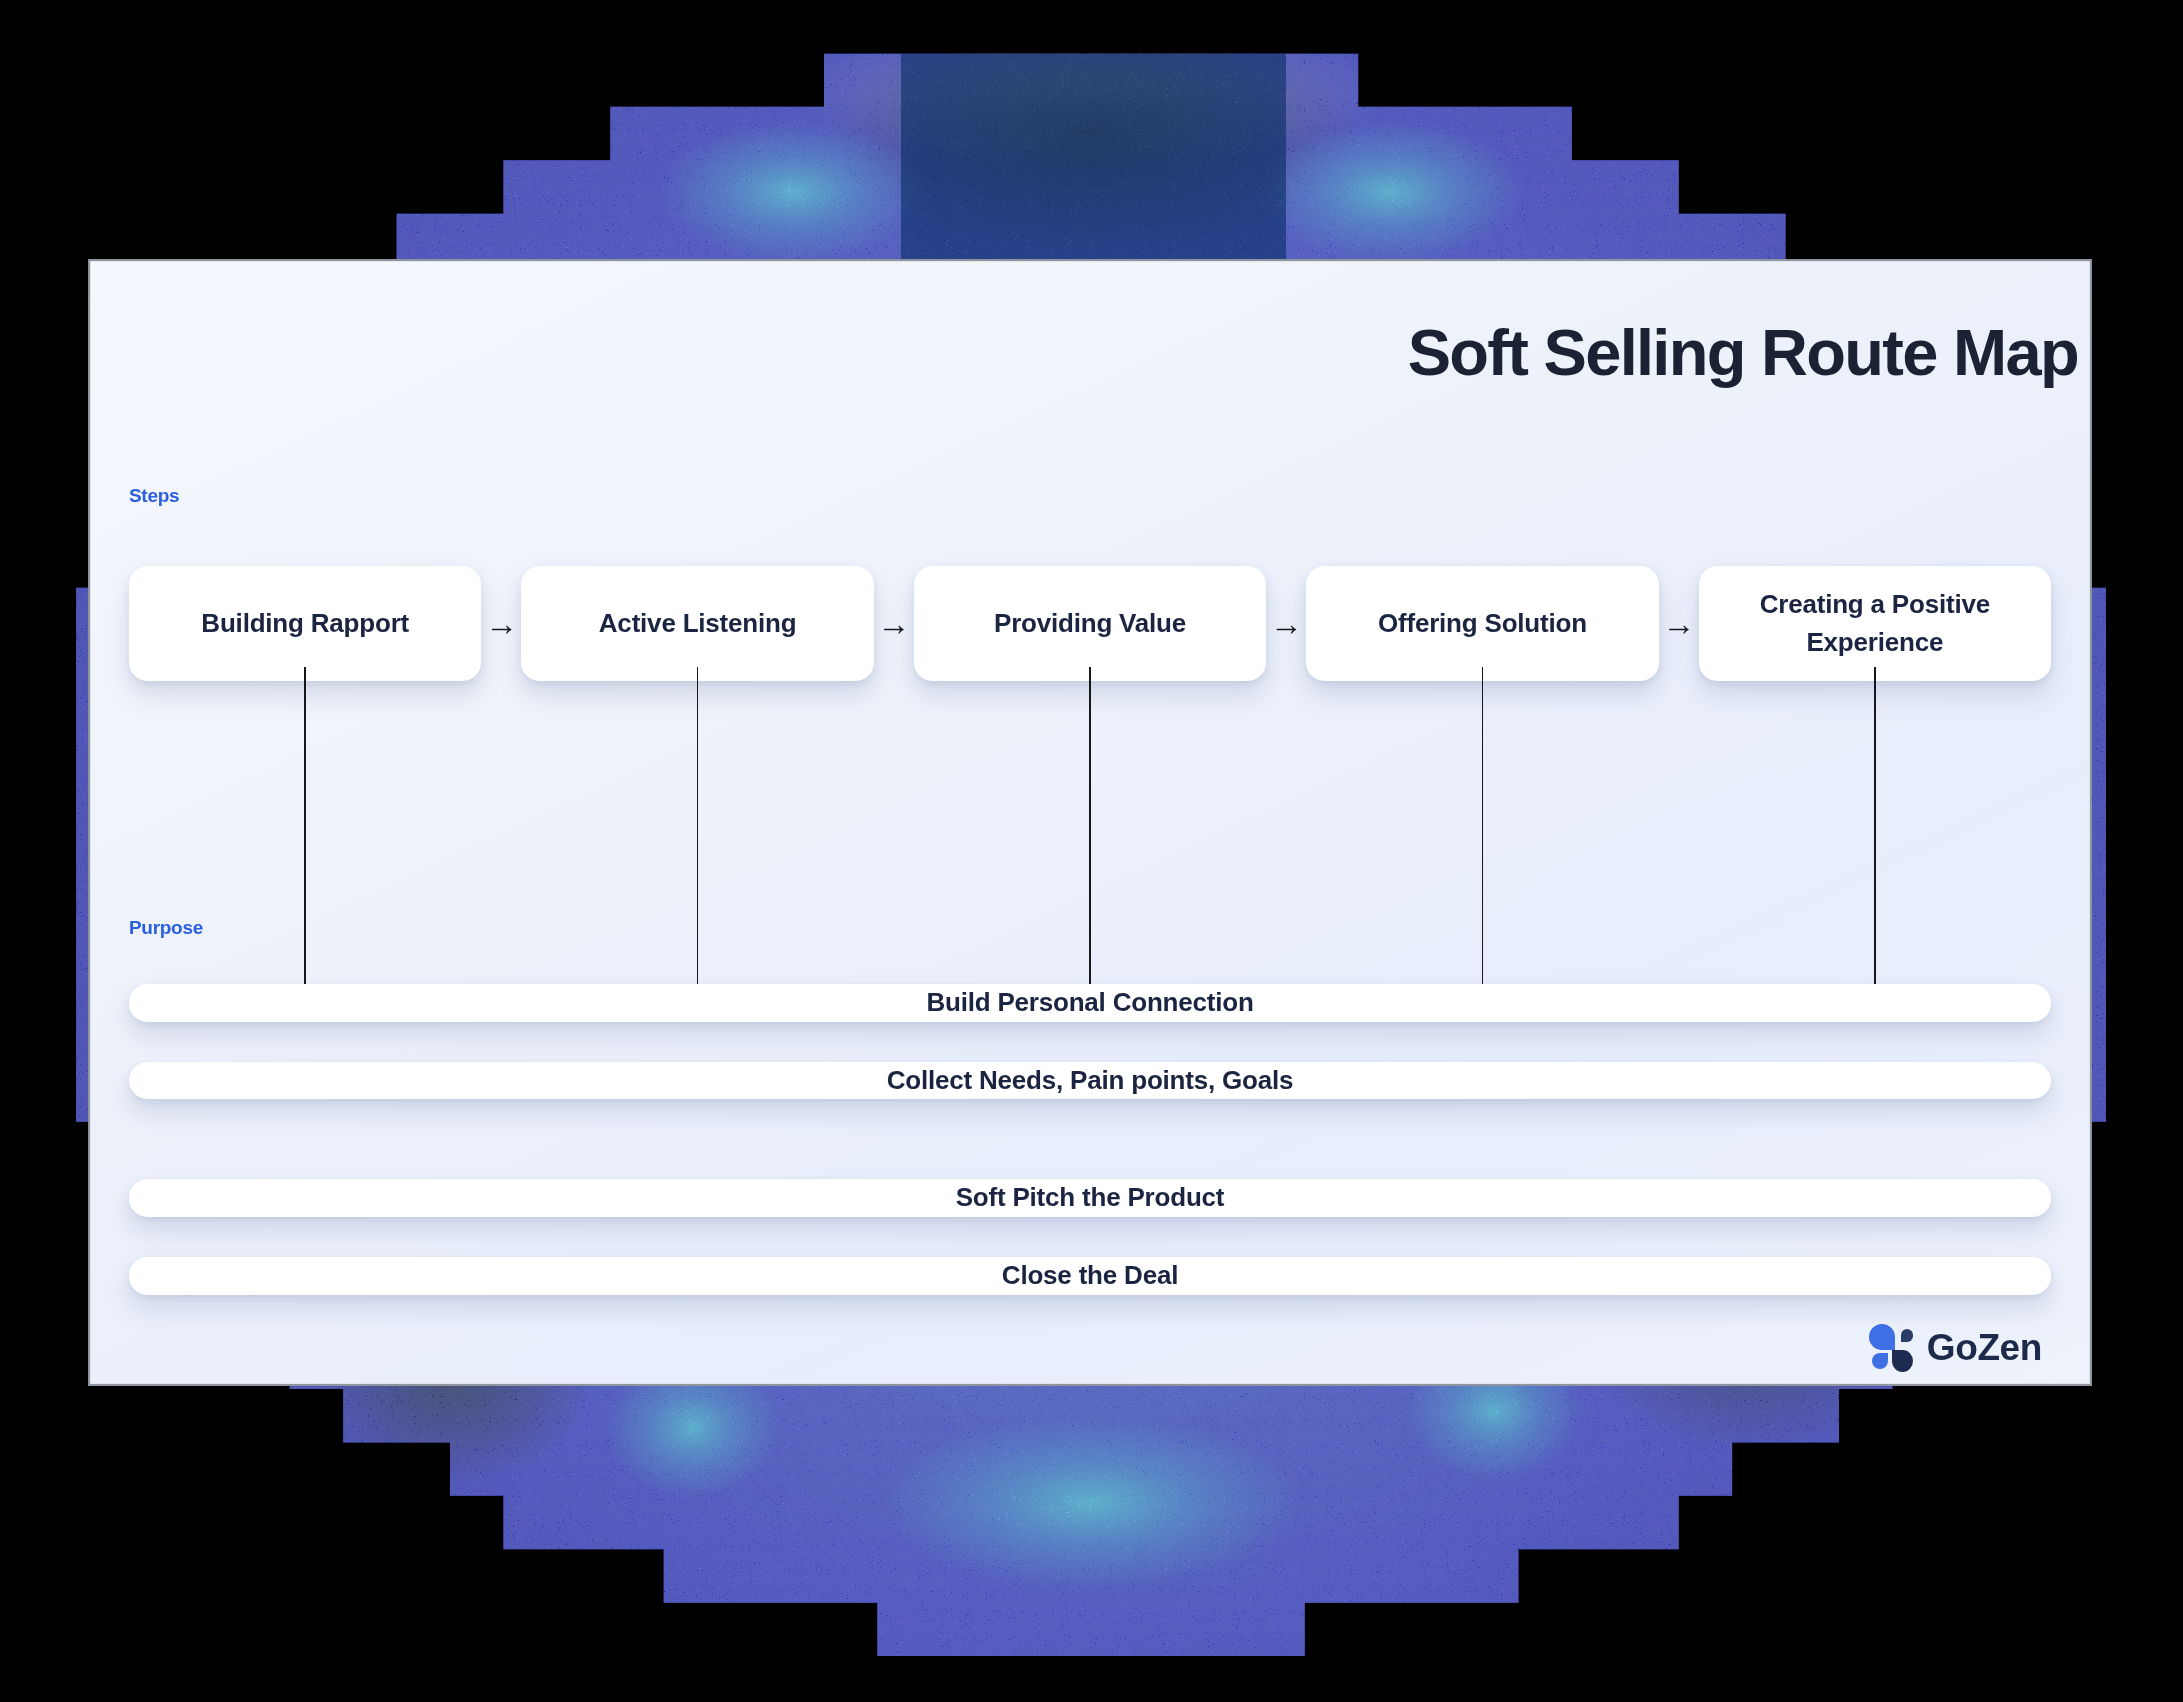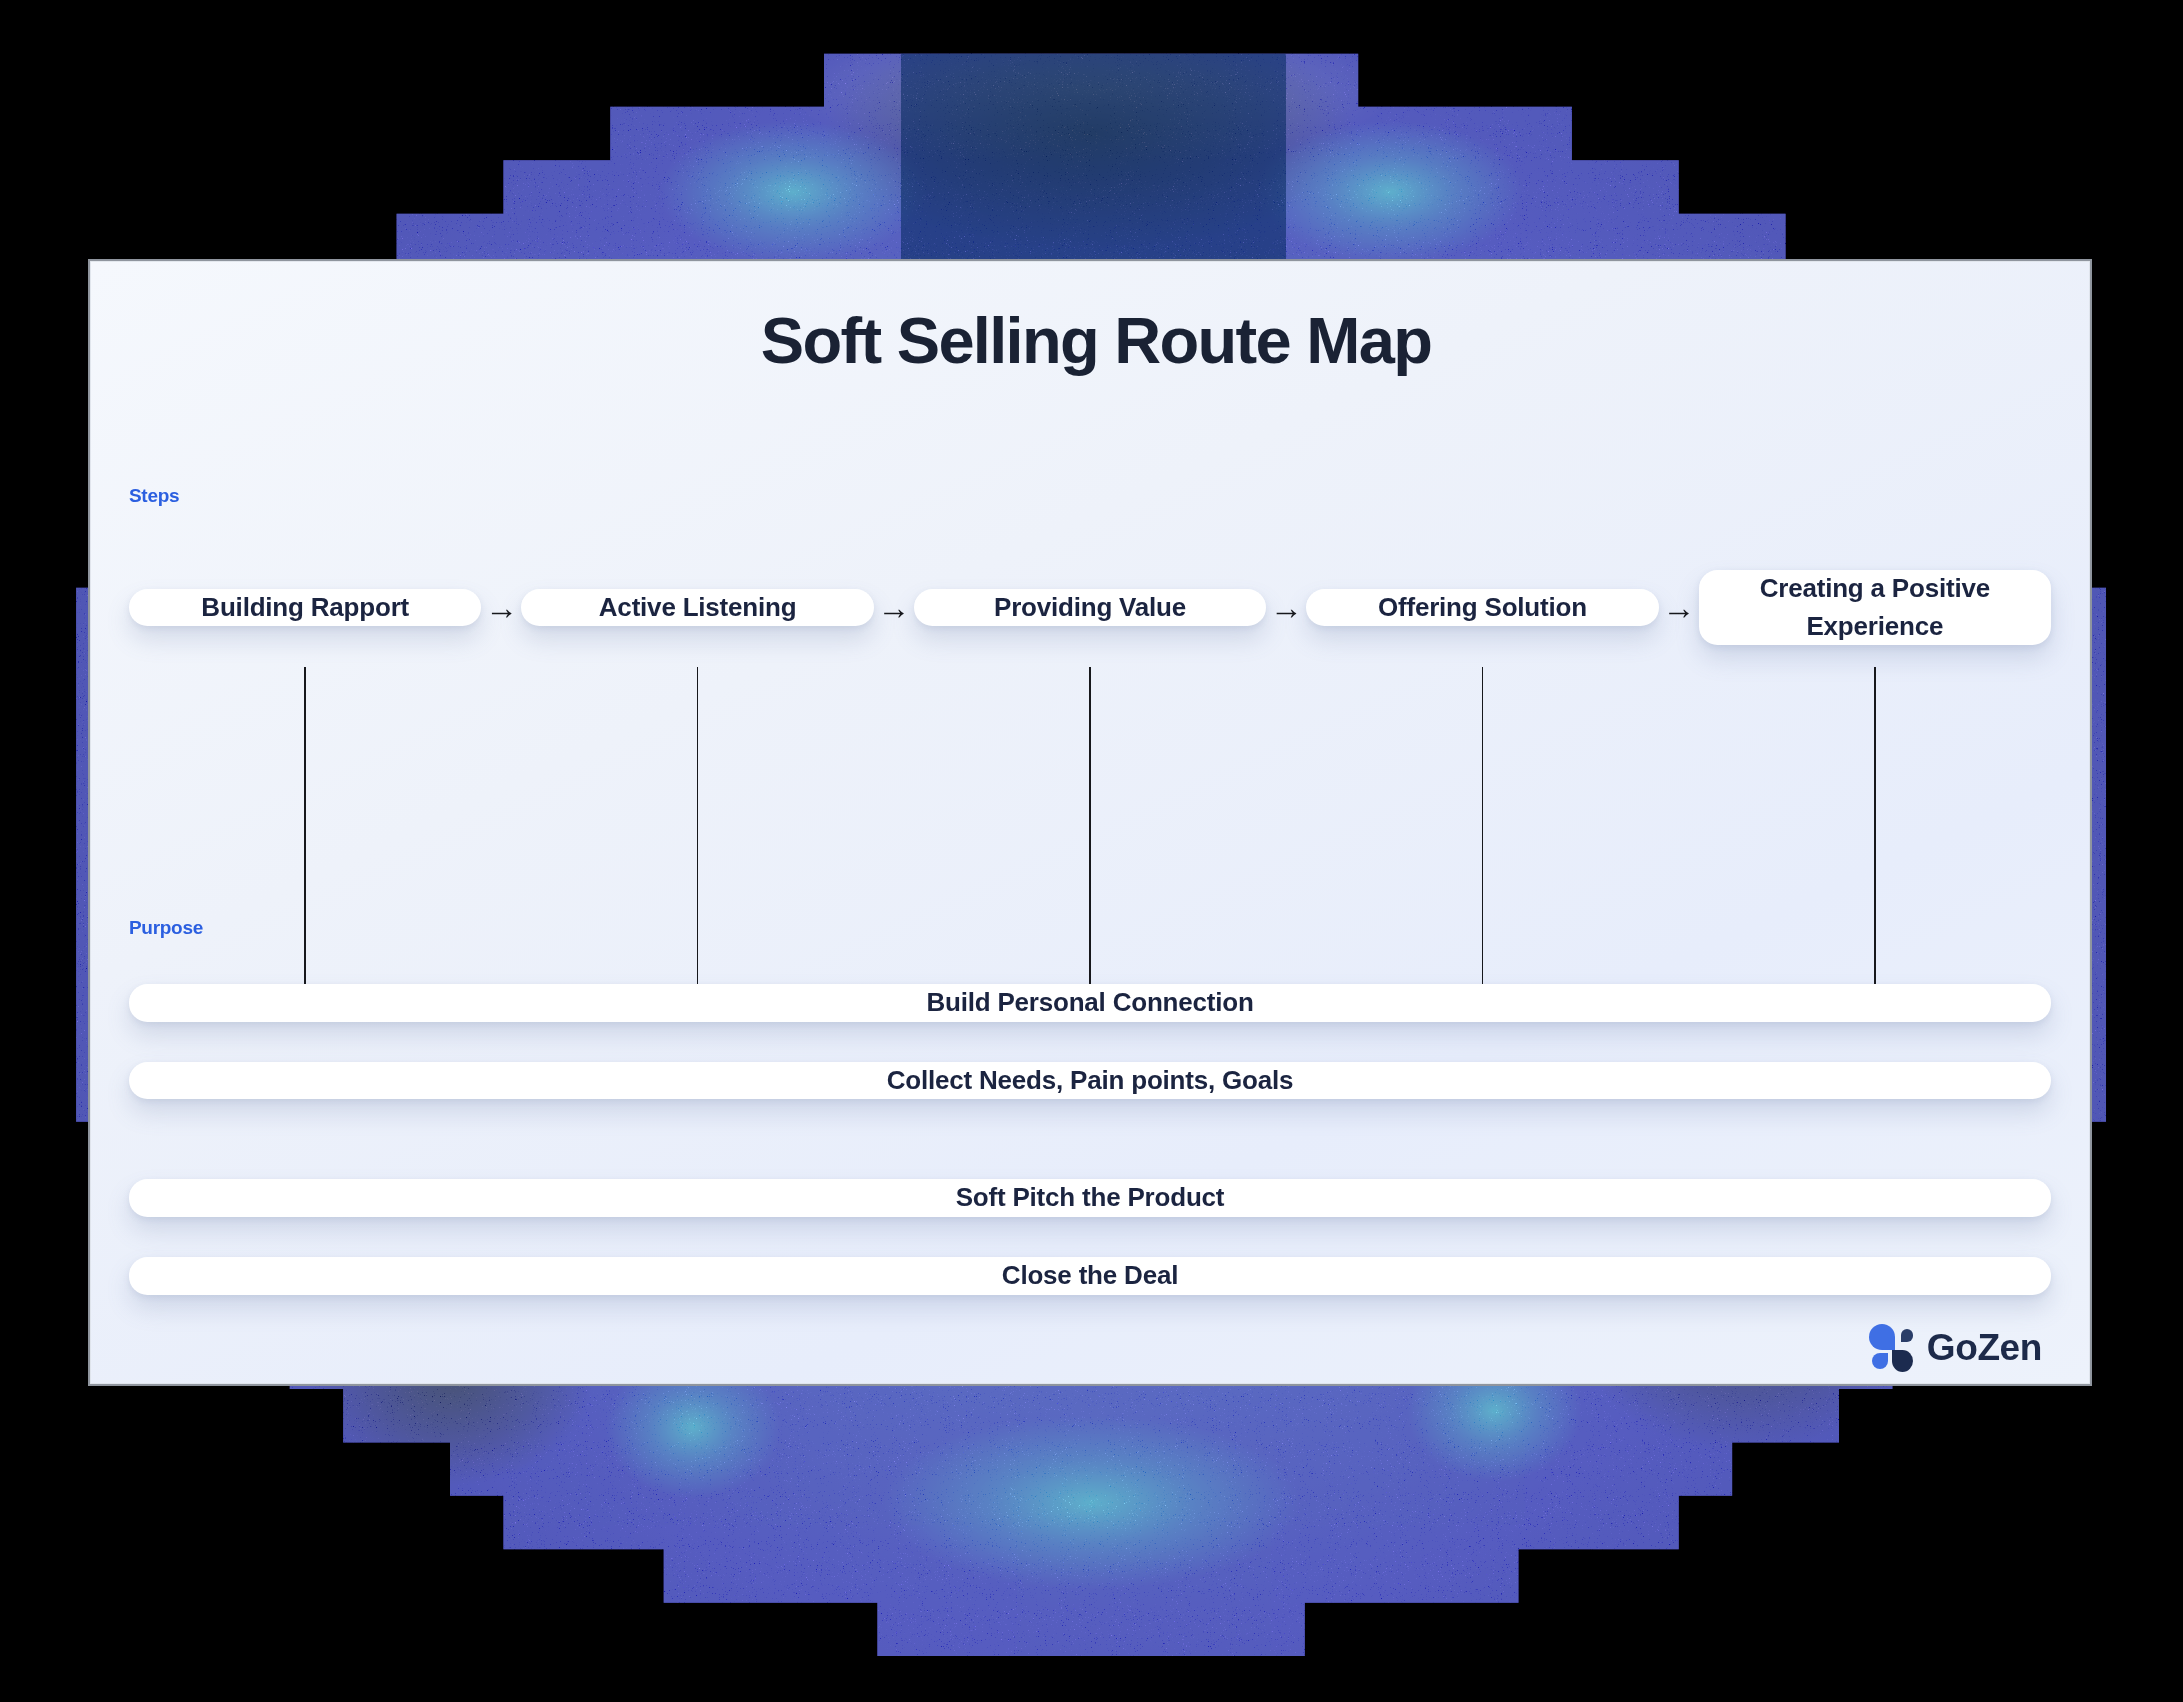--- a/index.html
+++ b/index.html
@@ -11,32 +11,32 @@
 
   
   .card{
     position:absolute;left:88px;top:259px;width:2004px;height:1127px;
     box-sizing:border-box;
     background:linear-gradient(155deg,#f5f8fd 0%,#eef2fa 35%,#e7edfb 70%,#edf2fb 100%);
     border:2.5px solid #8f959e;
     box-shadow:inset 0 0 0 0.8px #dde2e9;
   }
   .page-title{
-    position:absolute;top:42px;left:12px;right:0;margin:0;text-align:center;
+    position:absolute;top:42px;left:12px;right:0;margin:12px;text-align:right;
     font-size:65px;font-weight:800;letter-spacing:-1.7px;color:#1a2234;
   }
   .section-label{
     position:absolute;left:39px;margin:0;
     font-size:19px;font-weight:800;color:#2b5fe0;letter-spacing:-0.3px;
   }
   .steps-label{top:224px;}
   .purpose-label{top:656px;text-align:center;}
 
   .row{position:absolute;left:39px;right:39px;display:flex;}
-  .row-steps{top:289px;height:115px;align-items:center;}
+  .row-steps{top:305px;height:115px;}
   .row-purpose{top:723px;height:115px;flex-direction:column;}
   .box{
     flex:1 1 0;min-width:0;box-sizing:border-box;
     background:#ffffff;border-radius:18.4px;
     box-shadow:0 13.4px 25px rgba(96,114,160,0.20),0 2.5px 6.7px rgba(96,114,160,0.12);
     display:flex;align-items:center;justify-content:center;text-align:center;
     padding:0 25px;
     font-size:26px;font-weight:700;color:#1b2440;line-height:1.45;letter-spacing:-0.2px;
   }
   .arrow,.spacer{flex:0 0 40px;width:40px;}

